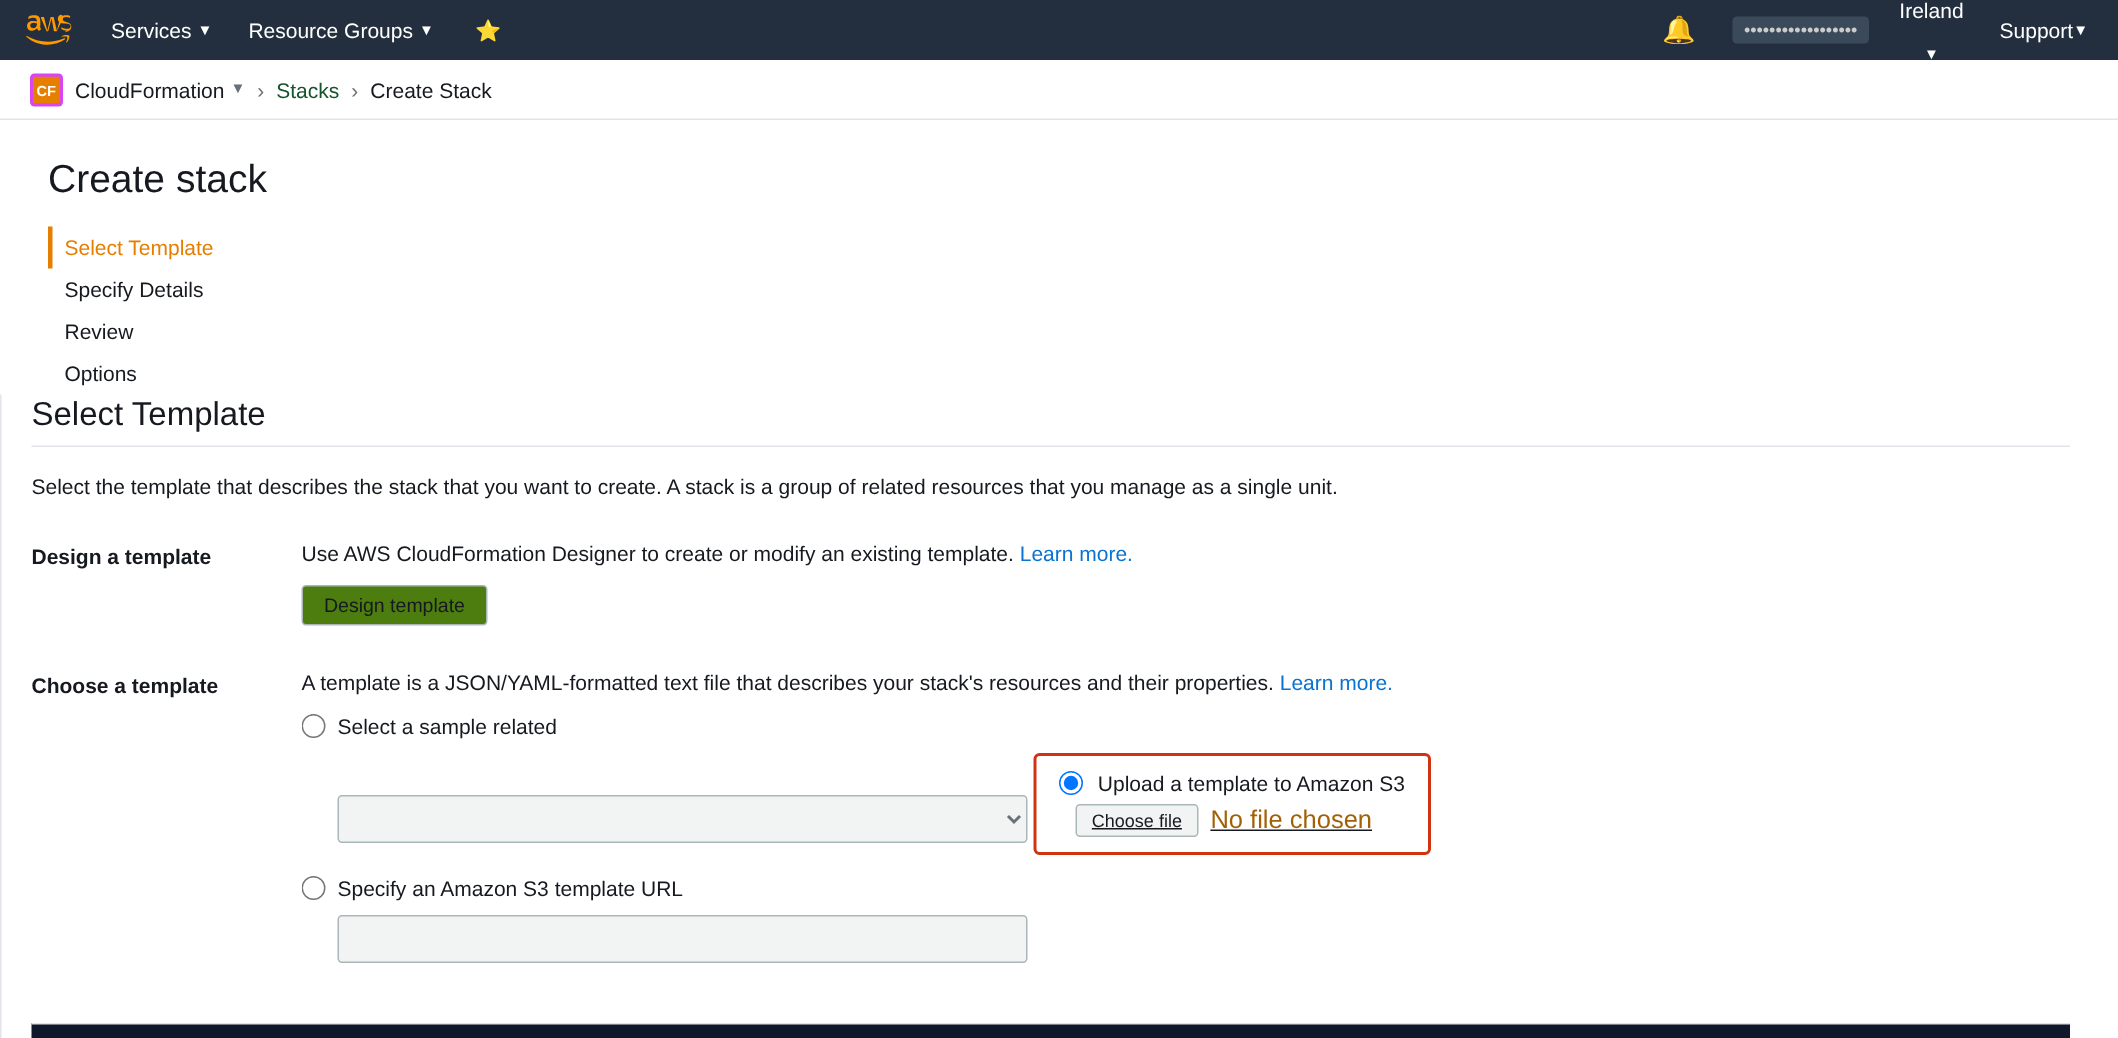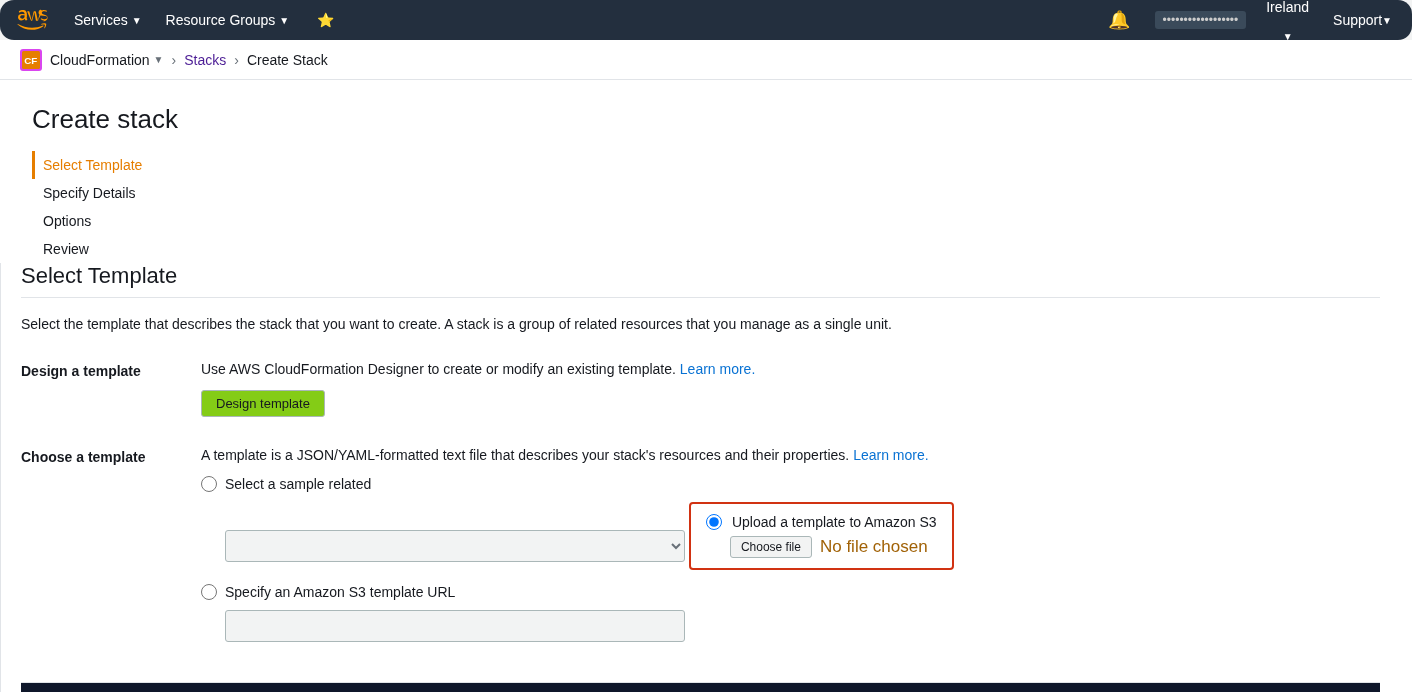--- a/index.html
+++ b/index.html
@@ -7,21 +7,20 @@
 
     
     .top-nav {
       background: #232f3e;
       color: #fff;
       height: 40px;
       display: flex;
       align-items: center;
       padding: 0 16px;
       gap: 16px;
-      border-radius: 14px;
     }
     .top-nav .aws-logo {
       width: 38px;
       height: 24px;
       flex-shrink: 0;
     }
     .top-nav .nav-item {
       color: #fff;
       font-size: 14px;
       display: flex;
@@ -83,21 +82,21 @@
     }
     .breadcrumb-bar .service-name {
       font-size: 14px;
       font-weight: 500;
       color: #16191f;
       display: flex;
       align-items: center;
       gap: 4px;
     }
     .breadcrumb-bar .breadcrumb-sep { color: #687078; }
-    .breadcrumb-bar .breadcrumb-link { color: #4c1d95; text-decoration: none; cursor: pointer; }
+    .breadcrumb-bar .breadcrumb-link { color: #14532d; text-decoration: none; cursor: pointer; }
     .breadcrumb-bar .breadcrumb-current { color: #16191f; }
 
     
     .main-container {
       max-width: 1412px;
       background: #fff;
       min-height: calc(692px - 80px);
       padding: 0;
     }
 
@@ -189,21 +188,21 @@
       line-height: 1.5;
     }
     .learn-more-link {
       color: #0972d3;
       text-decoration: none;
       cursor: pointer;
     }
 
     
     .btn-design-template {
-      background: #84cc16;
+      background: #4d7c0f;
       border: 1px solid #aab7b8;
       border-radius: 3px;
       padding: 5px 14px;
       font-size: 13px;
       color: #16191f;
       cursor: pointer;
       display: inline-block;
     }
 
     
@@ -247,21 +246,22 @@
     .upload-row {
       display: flex;
       align-items: center;
       gap: 10px;
       margin-bottom: 6px;
     }
     .file-input-wrapper {
       display: flex;
       align-items: center;
       gap: 8px;
-      margin-left: 24px;
+      margin-left: 11px;
+      text-decoration: underline;
     }
     .btn-choose-file {
       background: #f2f3f3;
       border: 1px solid #aab7b8;
       border-radius: 3px;
       padding: 3px 10px;
       font-size: 12px;
       color: #16191f;
       cursor: pointer;
     }
@@ -376,24 +376,24 @@
   <div class="content-area">
 
     <div class="sidebar">
       <div class="nav-item active">
         <span>Select Template</span>
       </div>
       <div class="nav-item">
         <span>Specify Details</span>
       </div>
       <div class="nav-item">
+        <span>Review</span>
+      </div>
+      <div class="nav-item">
         <span>Options</span>
-      </div>
-      <div class="nav-item">
-        <span>Review</span>
       </div>
     </div>
 
     <div class="main-content">
       <h2 class="section-title">Select Template</h2>
       <hr class="section-divider">
       <p class="description-text">Select the template that describes the stack that you want to create. A stack is a group of related resources that you manage as a single unit.</p>
 
       <div class="form-row">
         <div class="form-label">Design a template</div>

